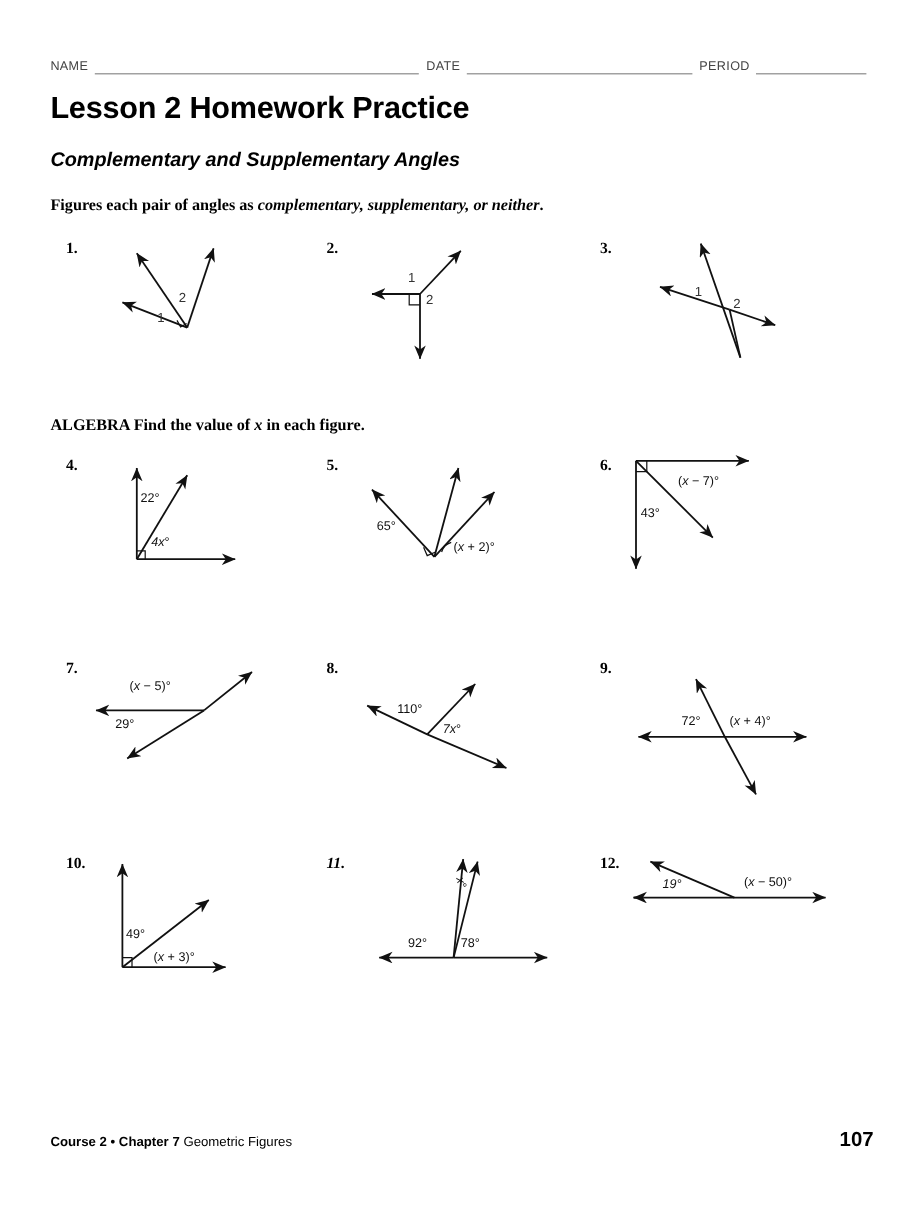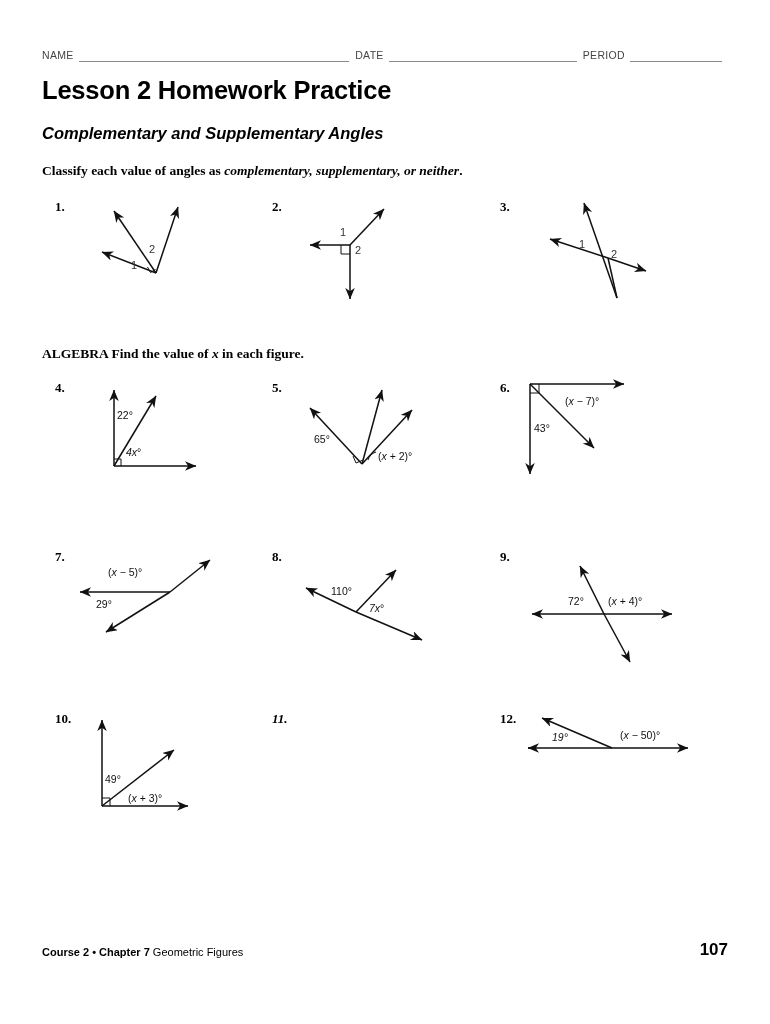--- a/index.html
+++ b/index.html
@@ -140,21 +140,21 @@
     <span class="lbl">DATE</span>
     <span class="rule rule-date"></span>
     <span class="lbl">PERIOD</span>
     <span class="rule rule-period"></span>
   </div>
 
   <div class="title">Lesson 2 Homework Practice</div>
   <div class="subtitle">Complementary and Supplementary Angles</div>
 
   <div class="directions dir-1">
-    <span>Classify each value of angles as </span><span class="ital">complementary, supplementary, or neither</span><span>.</span>
+    <span>Figures each pair of angles as </span><span class="ital">complementary, supplementary, or neither</span><span>.</span>
   </div>
 
   <div class="directions dir-2">
     <span>ALGEBRA</span><span> Find the value of </span><span class="ital">x</span><span> in each figure.</span>
   </div>
 
   <div class="qnum" style="left:55px; top:199px;">1.</div>
   <div class="fig" style="left:90px; top:195px;">
     <svg width="130" height="100" viewBox="0 0 130 100">
       <defs>
@@ -292,20 +292,33 @@
         <line x1="24" y1="98" x2="96" y2="42"></line>
         <line x1="24" y1="98" x2="110" y2="98"></line>
       </g>
       <path d="M24 90 L32 90 L32 98" stroke="#111" stroke-width="1" fill="none"></path>
     </svg>
     <span class="figlabel" style="left:27px; top:65px;">49°</span>
     <span class="figlabel" style="left:50px; top:84px;">(<span class="ital">x</span> + 3)°</span>
   </div>
 
   <div class="qnum" style="left:272px; top:711px;font-style:italic;">11.</div>
+  <div class="fig" style="left:300px; top:708px;">
+    <svg width="170" height="105" viewBox="0 0 170 105">
+      <g stroke="#111" stroke-width="1.5" fill="none">
+        <line x1="78" y1="90" x2="16" y2="90" marker-end="url(#ah)"></line>
+        <line x1="78" y1="90" x2="156" y2="90" marker-end="url(#ah)"></line>
+        <line x1="78" y1="90" x2="86" y2="8" marker-end="url(#ah)"></line>
+        <line x1="78" y1="90" x2="98" y2="10" marker-end="url(#ah)"></line>
+      </g>
+    </svg>
+    <span class="figlabel" style="left:40px; top:72px;">92°</span>
+    <span class="figlabel small" style="left:88px; top:22px; transform:rotate(76deg); transform-origin:left top;"><span class="ital">x</span>°</span>
+    <span class="figlabel" style="left:84px; top:72px;">78°</span>
+  </div>
 
   <div class="qnum" style="left:500px; top:711px;">12.</div>
   <div class="fig" style="left:520px; top:708px;">
     <svg width="180" height="80" viewBox="0 0 180 80">
       <g stroke="#111" stroke-width="1.5" fill="none">
         <line x1="16" y1="40" x2="168" y2="40" marker-end="url(#ah)"></line>
         <line x1="16" y1="40" x2="8" y2="40"></line>
         <path d="M16 40 L8 40" marker-end="url(#ah)"></path>
         <line x1="92" y1="40" x2="22" y2="10" marker-end="url(#ah)"></line>
       </g>

